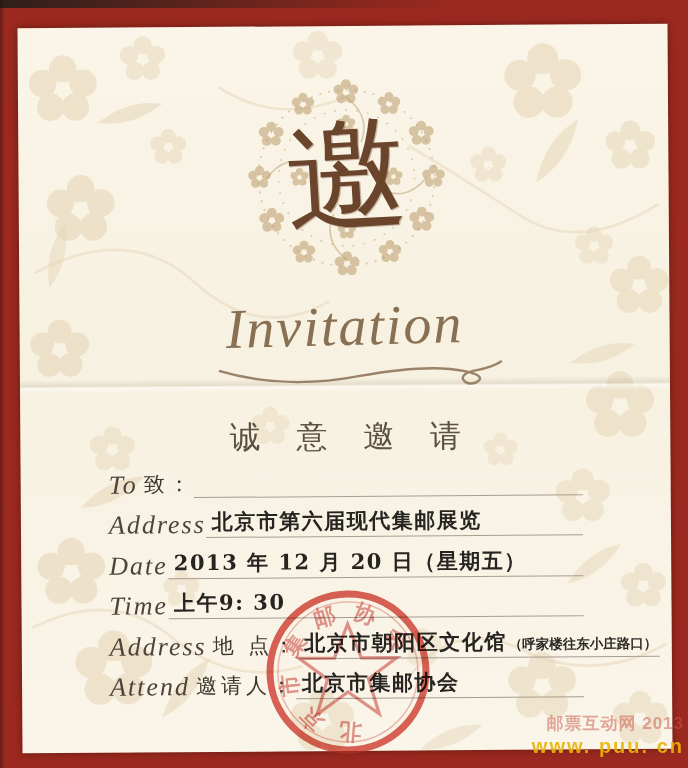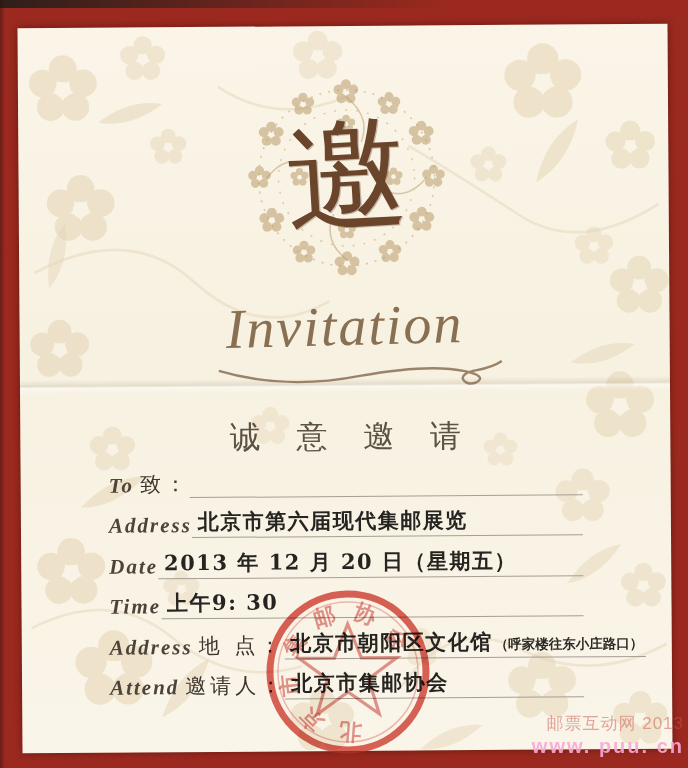--- a/index.html
+++ b/index.html
@@ -53,22 +53,22 @@
     font-size:31px;color:#5c5244;letter-spacing:14px;text-indent:14px;
     font-family:"Liberation Serif",serif;
   }
   .form{
     position:absolute;left:88px;top:430px;width:474px;
   }
   .row{
     display:flex;align-items:flex-end;height:40.5px;
   }
   .lbl-en{
-    font-style:italic;font-weight:bold;color:#4d4338;
-    font-size:21px;letter-spacing:2px;white-space:pre;line-height:26px;
+    font-style:italic;font-weight:normal;color:#4d4338;
+    font-size:26px;letter-spacing:2px;white-space:pre;line-height:26px;
   }
   .lbl-zh{
     color:#3e362d;font-size:21px;letter-spacing:4px;white-space:pre;
     margin-left:6px;line-height:27px;
     font-family:"DejaVu Serif","Liberation Serif",serif;
   }
   .val-wrap{
     flex:1;border-bottom:1.5px solid #a59e92;
     padding:0 2px 1px 6px;min-height:29px;display:flex;align-items:flex-end;
   }
@@ -85,24 +85,24 @@
   .seal{
     position:absolute;left:240px;top:560px;width:172px;height:172px;
     mix-blend-mode:multiply;opacity:.92;
   }
   .watermark{
     position:absolute;right:4px;bottom:10px;z-index:8;text-align:right;
     font-family:"Liberation Sans",sans-serif;
   }
   .wm-line1{
     font-size:17px;color:rgba(203,84,72,.5);letter-spacing:1px;
-    font-weight:normal;
+    font-weight:bold;
   }
   .wm-line2{
-    font-size:20px;color:#f9a8d4;font-weight:bold;letter-spacing:2px;
+    font-size:20px;color:#eab308;font-weight:bold;letter-spacing:2px;
     opacity:.9;
   }
 </style>
 </head>
 <body>
 
 <div class="top-shade"></div>
 <div class="left-shade"></div>
 
 <div class="card">

